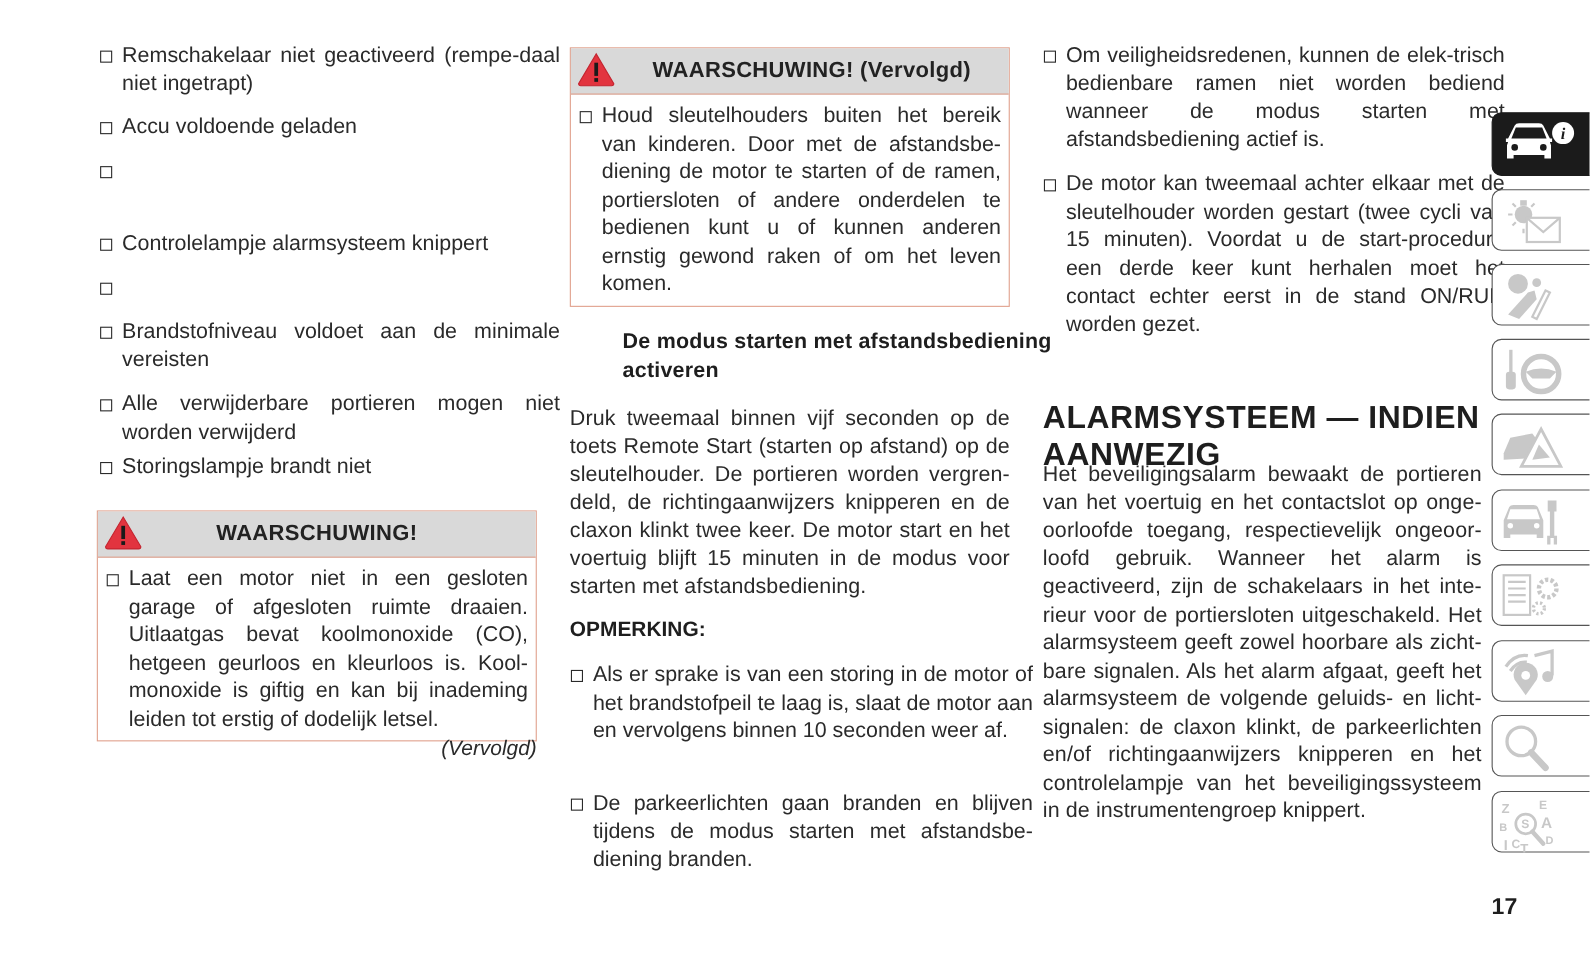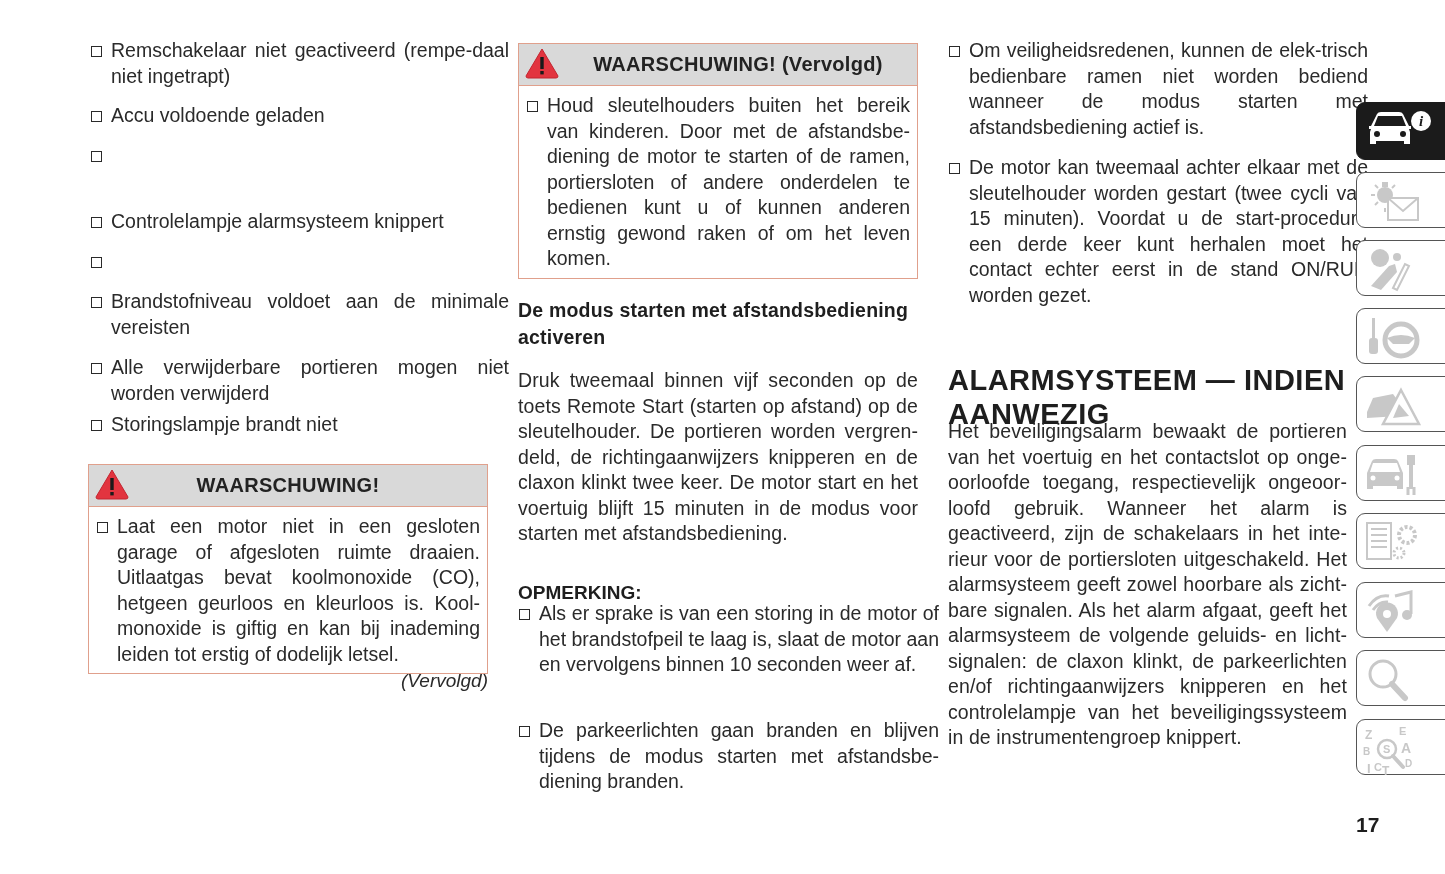--- a/index.html
+++ b/index.html
@@ -13,21 +13,21 @@
   .p { font-size: 19.5px; line-height: 25.5px; text-align: justify; margin: 0; letter-spacing: 0.1px; }
   .li { position: relative; padding-left: 21px; font-size: 19.5px; line-height: 25.5px; text-align: justify; }
   .li .box { position: absolute; left: 1px; top: 8px; width: 9px; height: 9px; border: 1.5px solid #2a2a2a; box-sizing: border-box; width: 11px; height: 11px; }
 
   .warn { border: 1.5px solid #e0a08c; box-sizing: border-box; background: #fff; }
   .warn-head { background: #d9d9d9; border-bottom: 1.5px solid #e0a08c; height: 41px; position: relative; }
   .warn-head .title { position: absolute; left: 0; right: 0; top: 9px; text-align: center; font-weight: bold; font-size: 20px; letter-spacing: 0.3px; color: #222; }
   .warn-head .icon { position: absolute; left: 5px; top: 3px; width: 36px; height: 32px; }
   .warn-body { padding: 7px 7px 6px 7px; }
 
-  .sub { font-weight: bold; font-size: 19.5px; line-height: 27px; color: #1e1e1e; letter-spacing: 0.2px; }
+  .sub { font-weight: bold; font-size: 19.5px; line-height: 27px; color: #1e1e1e; letter-spacing: 0.2px; margin-left: 48px; }
   .note { font-weight: bold; font-size: 19px; color: #1e1e1e; }
   .h1 { font-weight: bold; font-size: 29px; line-height: 34px; color: #1e1e1e; letter-spacing: 0.5px; }
   .cont { text-align: right; font-style: italic; font-size: 19px; }
 
   .tabs { position: absolute; left: 1356px; width: 89px; top: 0; }
   .tab { position: absolute; left: 0; width: 100px; height: 56px; border: 1.5px solid #555; border-radius: 9px; box-sizing: border-box; background: #fff; }
   .tab.active { background: #1b1b1b; border-color: #1b1b1b; }
   .tab svg { position: absolute; left: 6px; top: 5px; }
   .pageno { position: absolute; left: 1356px; top: 813px; font-weight: bold; font-size: 21px; color: #1e1e1e; }
 </style>
@@ -70,21 +70,21 @@
       </svg>
       <div class="title" style="padding-left:40px;">WAARSCHUWING! (Vervolgd)</div>
     </div>
     <div class="warn-body">
       <div class="li"><span class="box"></span><span>Houd sleutelhouders buiten het bereik van kinderen. Door met de afstandsbe-diening de motor te starten of de ramen, portiersloten of andere onderdelen te bedienen kunt u of kunnen anderen ernstig gewond raken of om het leven komen.</span></div>
     </div>
   </div>
 
   <div class="sub" style="position:absolute;top:297px;width:400px;">De modus starten met afstandsbediening activeren</div>
   <p class="p" style="position:absolute;top:368px;width:400px;">Druk tweemaal binnen vijf seconden op de toets Remote Start (starten op afstand) op de sleutelhouder. De portieren worden vergren-deld, de richtingaanwijzers knipperen en de claxon klinkt twee keer. De motor start en het voertuig blijft 15 minuten in de modus voor starten met afstandsbediening.</p>
-  <div class="note" style="position:absolute;top:562px;margin-top:20px;">OPMERKING:</div>
+  <div class="note" style="position:absolute;top:562px;">OPMERKING:</div>
   <div class="li" style="position:absolute;top:601px;width:400px;"><span class="box"></span><span>Als er sprake is van een storing in de motor of het brandstofpeil te laag is, slaat de motor aan en vervolgens binnen 10 seconden weer af.</span></div>
   <div class="li" style="position:absolute;top:718px;width:400px;"><span class="box"></span><span>De parkeerlichten gaan branden en blijven tijdens de modus starten met afstandsbe-diening branden.</span></div>
 </div>
 
 <div class="col col3">
   <div class="li" style="position:absolute;top:38px;width:399px;"><span class="box"></span><span>Om veiligheidsredenen, kunnen de elek-trisch bedienbare ramen niet worden bediend wanneer de modus starten met afstandsbediening actief is.</span></div>
   <div class="li" style="position:absolute;top:155px;width:399px;"><span class="box"></span><span>De motor kan tweemaal achter elkaar met de sleutelhouder worden gestart (twee cycli van 15 minuten). Voordat u de start-procedure een derde keer kunt herhalen moet het contact echter eerst in de stand ON/RUN worden gezet.</span></div>
   <div class="h1" style="position:absolute;top:327px;width:399px;margin-top:36px;">ALARMSYSTEEM — INDIEN AANWEZIG</div>
   <p class="p" style="position:absolute;top:419px;width:399px;">Het beveiligingsalarm bewaakt de portieren van het voertuig en het contactslot op onge-oorloofde toegang, respectievelijk ongeoor-loofd gebruik. Wanneer het alarm is geactiveerd, zijn de schakelaars in het inte-rieur voor de portiersloten uitgeschakeld. Het alarmsysteem geeft zowel hoorbare als zicht-bare signalen. Als het alarm afgaat, geeft het alarmsysteem de volgende geluids- en licht-signalen: de claxon klinkt, de parkeerlichten en/of richtingaanwijzers knipperen en het controlelampje van het beveiligingssysteem in de instrumentengroep knippert.</p>
 </div>

